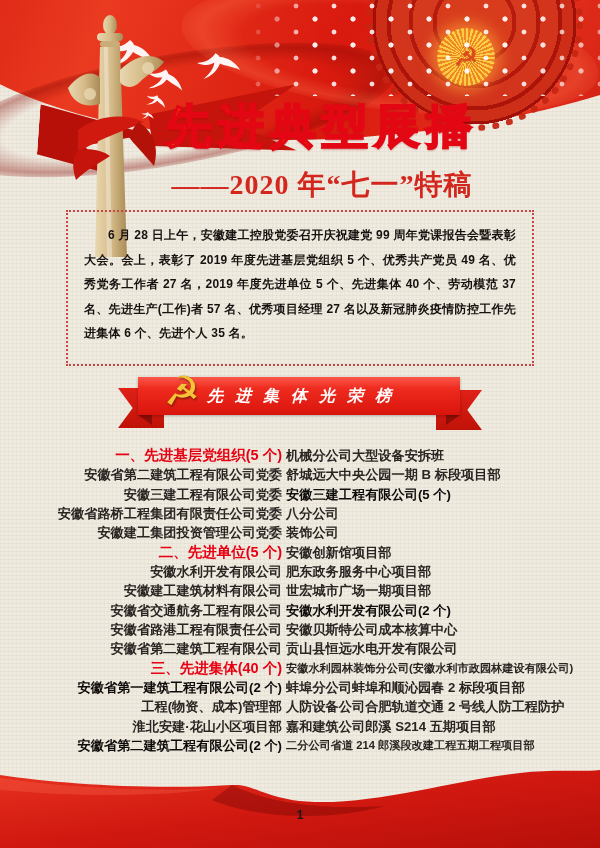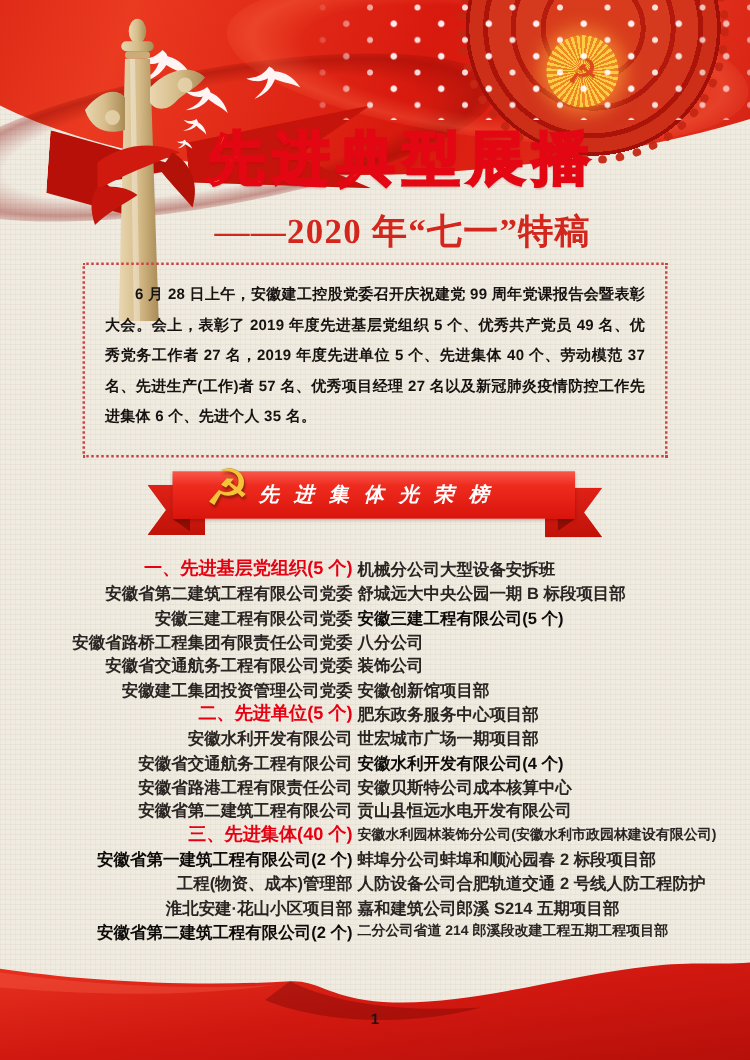--- a/index.html
+++ b/index.html
@@ -211,43 +211,43 @@
       <span class="band-emblem">☭</span>
       <span class="band-label">先进集体光荣榜</span>
     </div>
   </div>
 
   <div class="roster-left">
       <div class="item heading">一、先进基层党组织(5 个)</div>
       <div class="item normal">安徽省第二建筑工程有限公司党委</div>
       <div class="item normal">安徽三建工程有限公司党委</div>
       <div class="item normal">安徽省路桥工程集团有限责任公司党委</div>
-      <div class="item normal">安徽省交通航务工程有限公司党委</div>
       <div class="item normal">安徽建工集团投资管理公司党委</div>
       <div class="item heading">二、先进单位(5 个)</div>
       <div class="item normal">安徽水利开发有限公司</div>
+      <div class="item normal">安徽建工建筑材料有限公司</div>
       <div class="item normal">安徽省交通航务工程有限公司</div>
       <div class="item normal">安徽省路港工程有限责任公司</div>
       <div class="item normal">安徽省第二建筑工程有限公司</div>
       <div class="item heading">三、先进集体(40 个)</div>
       <div class="item bold">安徽省第一建筑工程有限公司(2 个)</div>
       <div class="item normal">工程(物资、成本)管理部</div>
       <div class="item normal">淮北安建·花山小区项目部</div>
       <div class="item bold">安徽省第二建筑工程有限公司(2 个)</div>
     </div>
   <div class="roster-right">
       <div class="item normal">机械分公司大型设备安拆班</div>
       <div class="item normal">舒城远大中央公园一期 B 标段项目部</div>
       <div class="item bold">安徽三建工程有限公司(5 个)</div>
       <div class="item normal">八分公司</div>
       <div class="item normal">装饰公司</div>
       <div class="item normal">安徽创新馆项目部</div>
       <div class="item normal">肥东政务服务中心项目部</div>
       <div class="item normal">世宏城市广场一期项目部</div>
-      <div class="item bold">安徽水利开发有限公司(4 个)</div>
+      <div class="item bold">安徽水利开发有限公司(2 个)</div>
       <div class="item normal">安徽贝斯特公司成本核算中心</div>
       <div class="item normal">贡山县恒远水电开发有限公司</div>
       <div class="item small">安徽水利园林装饰分公司(安徽水利市政园林建设有限公司)</div>
       <div class="item normal">蚌埠分公司蚌埠和顺沁园春 2 标段项目部</div>
       <div class="item normal">人防设备公司合肥轨道交通 2 号线人防工程防护</div>
       <div class="item normal">嘉和建筑公司郎溪 S214 五期项目部</div>
       <div class="item small">二分公司省道 214 郎溪段改建工程五期工程项目部</div>
     </div>
 
   <svg class="bottom-wave" viewBox="0 0 600 84" preserveAspectRatio="none" xmlns="http://www.w3.org/2000/svg">

